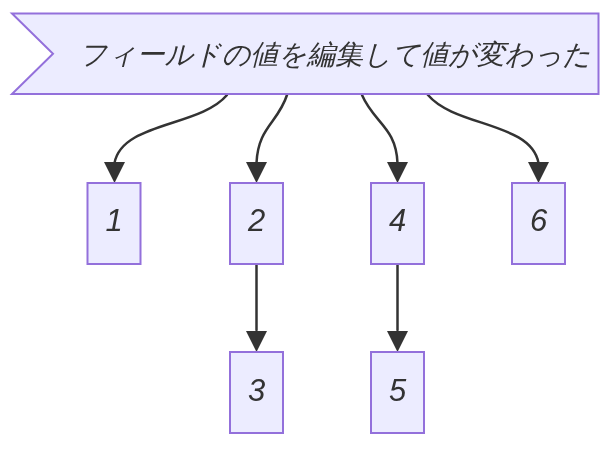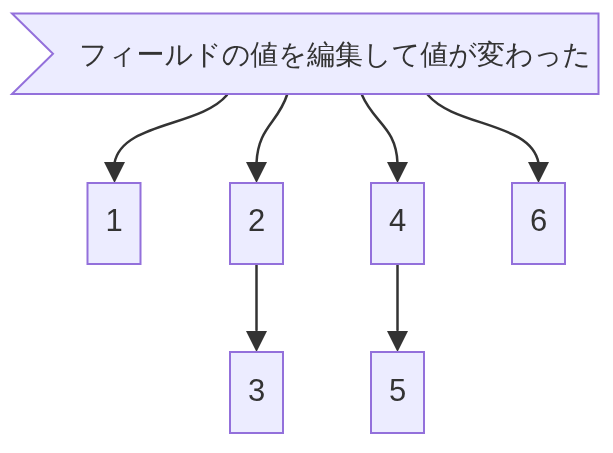--- a/index.html
+++ b/index.html
@@ -7,20 +7,21 @@
     padding: 0;
     background: #ffffff;
   }
   .stage {
     position: relative;
     width: 613px;
     height: 453px;
     background: var(--background, #ffffff);
     overflow: hidden;
     font-family: "Liberation Sans", sans-serif;
+    font-style: italic;
   }
   svg { display: block; }
   .node-shape {
     fill: var(--node_fill, #ECECFF);
     stroke: var(--node_stroke, #9370DB);
     stroke-width: 2px;
   }
   .edge-path {
     fill: none;
     stroke: var(--edge_color, #333333);

